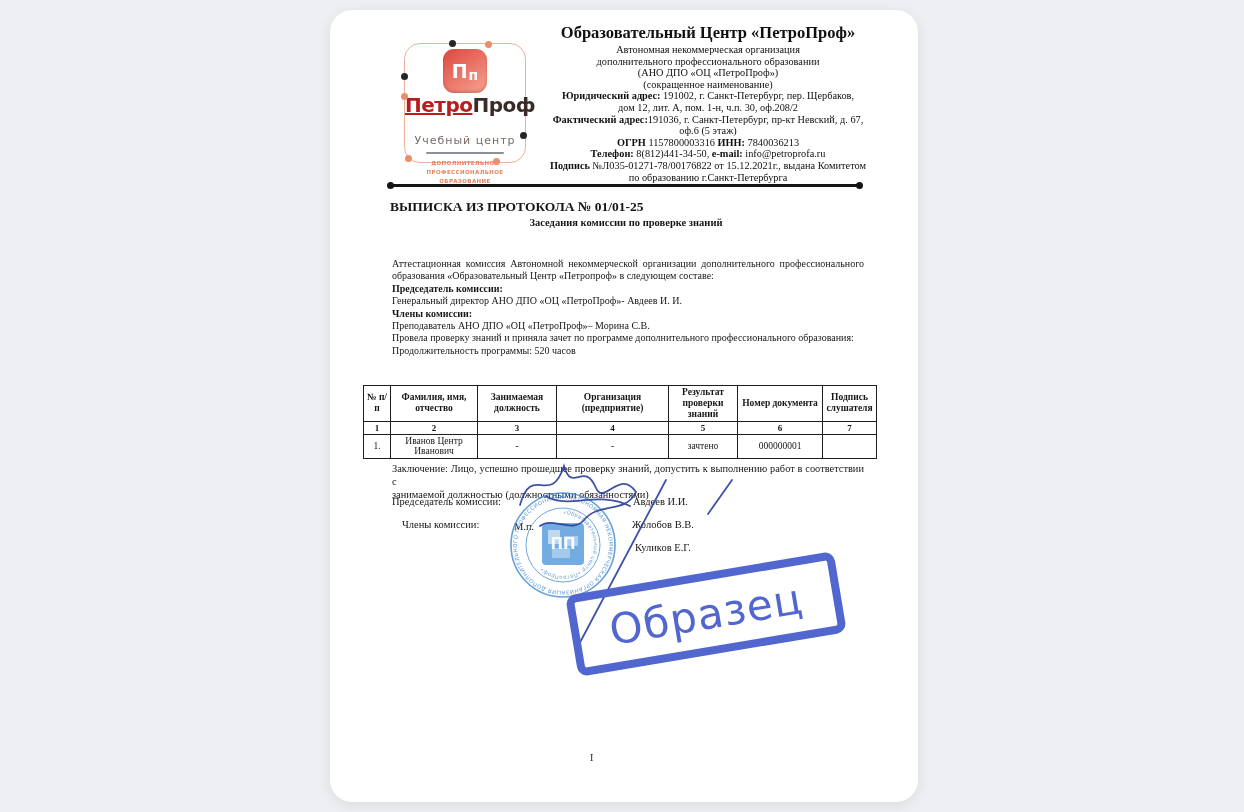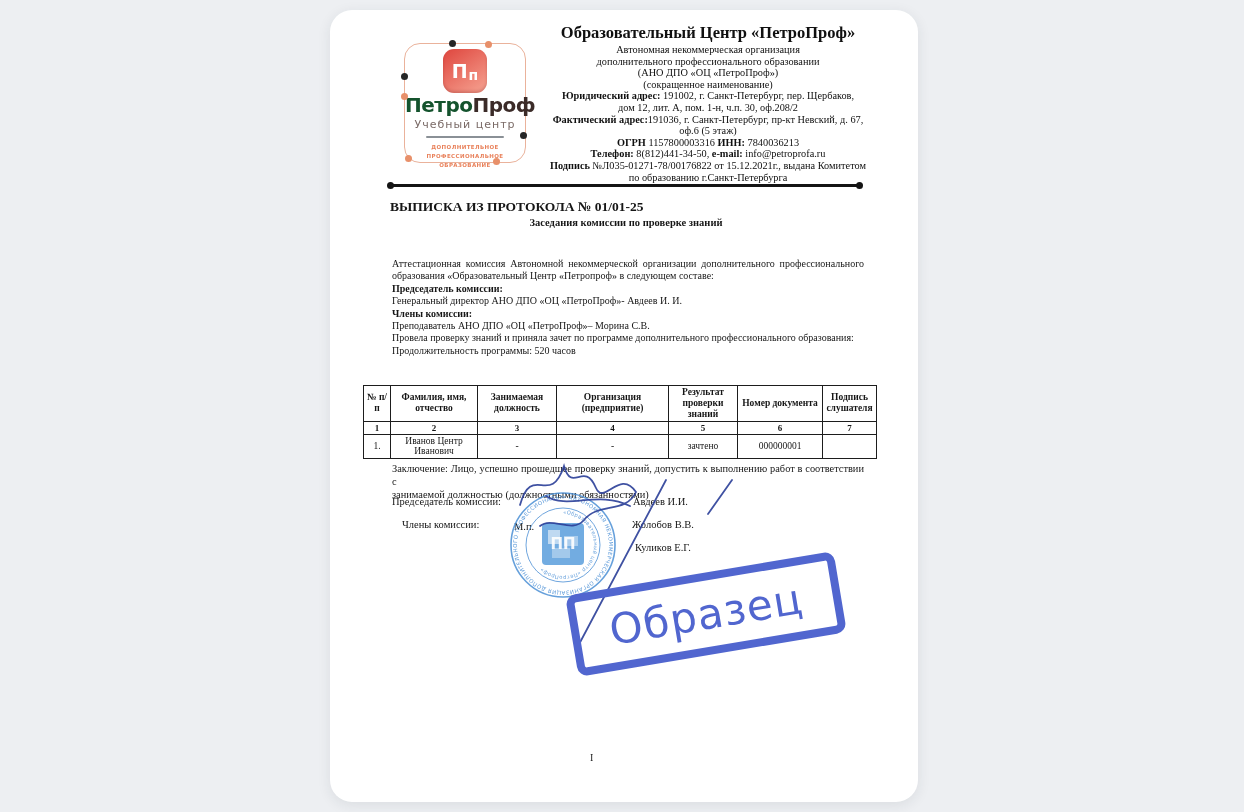--- a/index.html
+++ b/index.html
@@ -29,25 +29,25 @@
     background:linear-gradient(145deg,#e14f46 10%, #f59f8e 95%);
     color:#fff; display:flex; align-items:center; justify-content:center;
     font-family:"DejaVu Sans", sans-serif; font-weight:bold; font-size:19px;
     box-shadow:inset 0 -2px 3px rgba(120,20,20,.25);
   }
   .logo-icon .p2 { font-size:14px; transform:translateY(4px); margin-left:1px; }
   .brand {
     text-align:center; font-family:"DejaVu Sans", sans-serif; font-weight:bold;
     font-size:20px; letter-spacing:-.5px; line-height:1;
   }
-  .brand .petro { color:#14532d; }
+  .brand .petro { color:#b91c1c;text-decoration:underline; }
   .brand .prof  { color:#3b2b28; }
   .logo-sub {
     text-align:center; font-family:"DejaVu Sans", sans-serif;
-    font-size:11px; color:#7a6a66; letter-spacing:1px; margin-top:3px;
+    font-size:11px; color:#7a6a66; letter-spacing:1px; margin-top:19px;
   }
   .logo-line { width:78px; height:2px; background:#8a9096; margin:5px auto 5px; border-radius:1px; }
   .logo-tag {
     text-align:center; font-family:"DejaVu Sans", sans-serif; font-weight:bold;
     font-size:5.5px; color:#e9825c; letter-spacing:.4px; line-height:1.6;
   }
   
   .org-header {
     position:absolute; left:205px; top:13px; width:346px;
     text-align:center; font-size:10.3px; line-height:11.6px; color:#101010;

